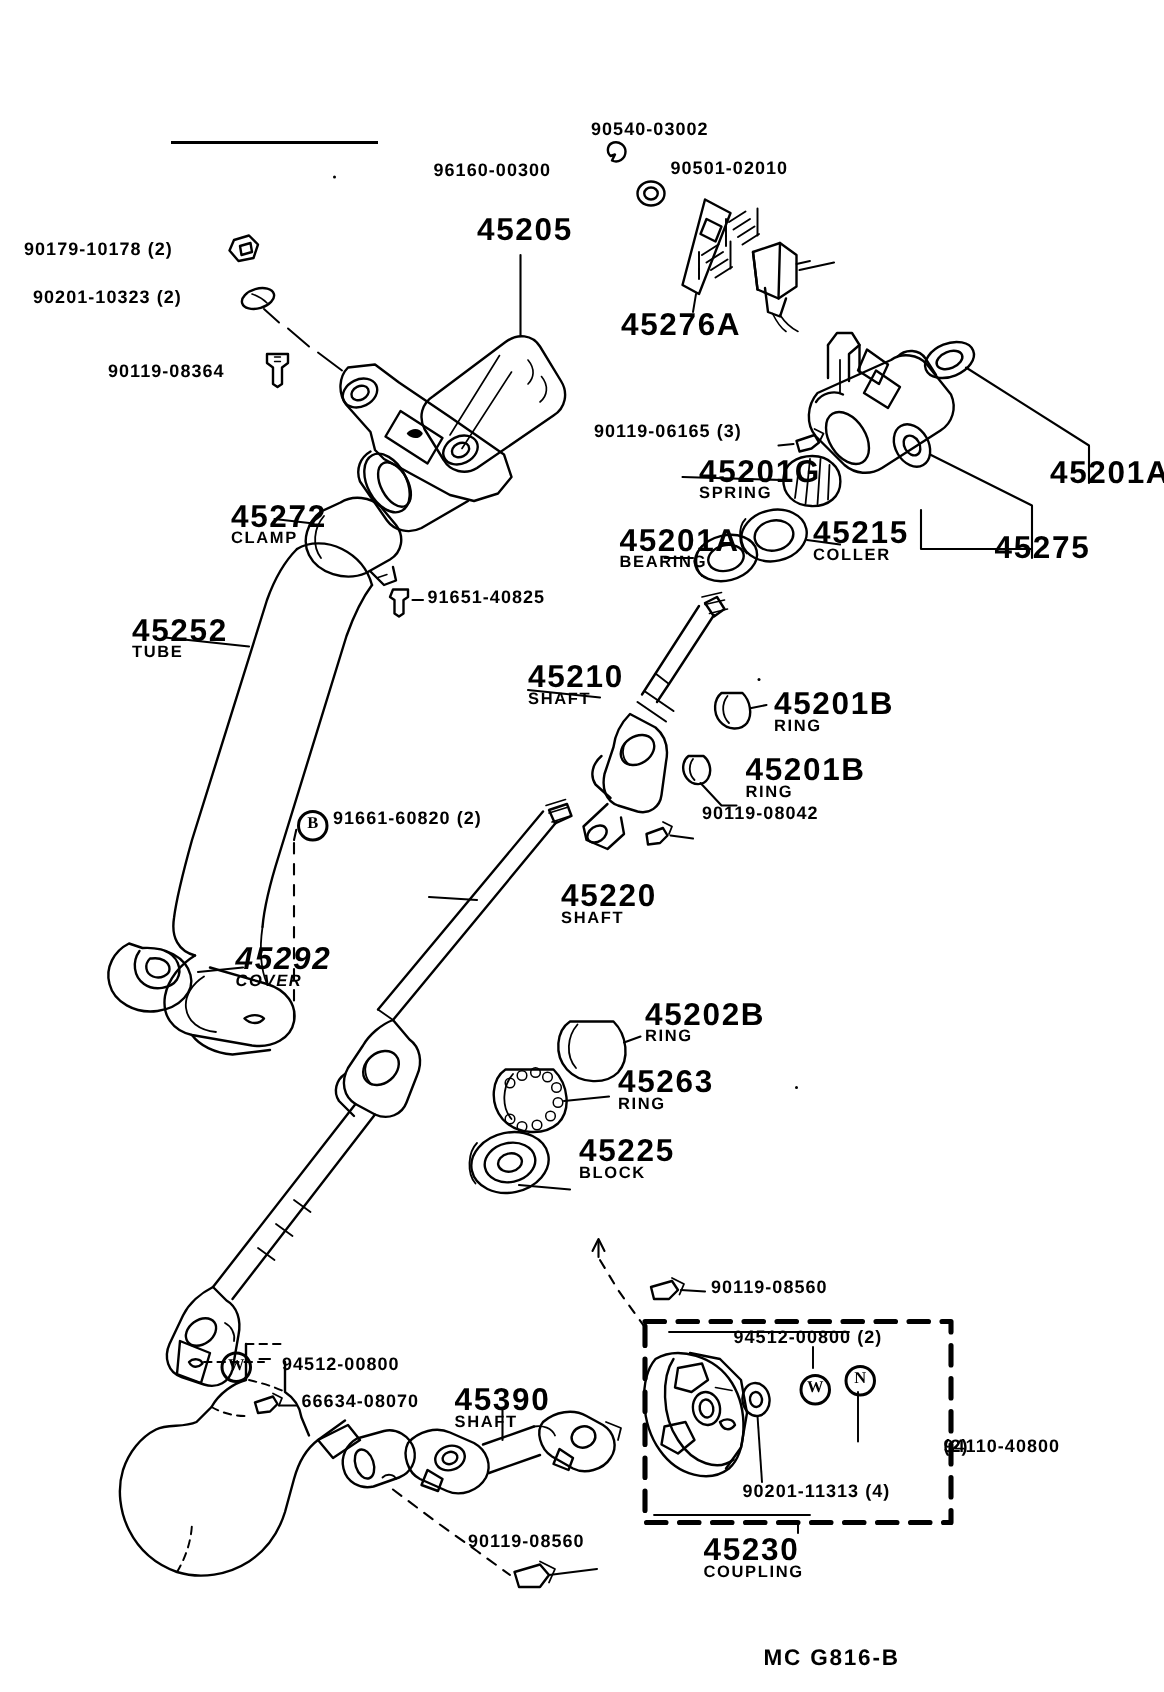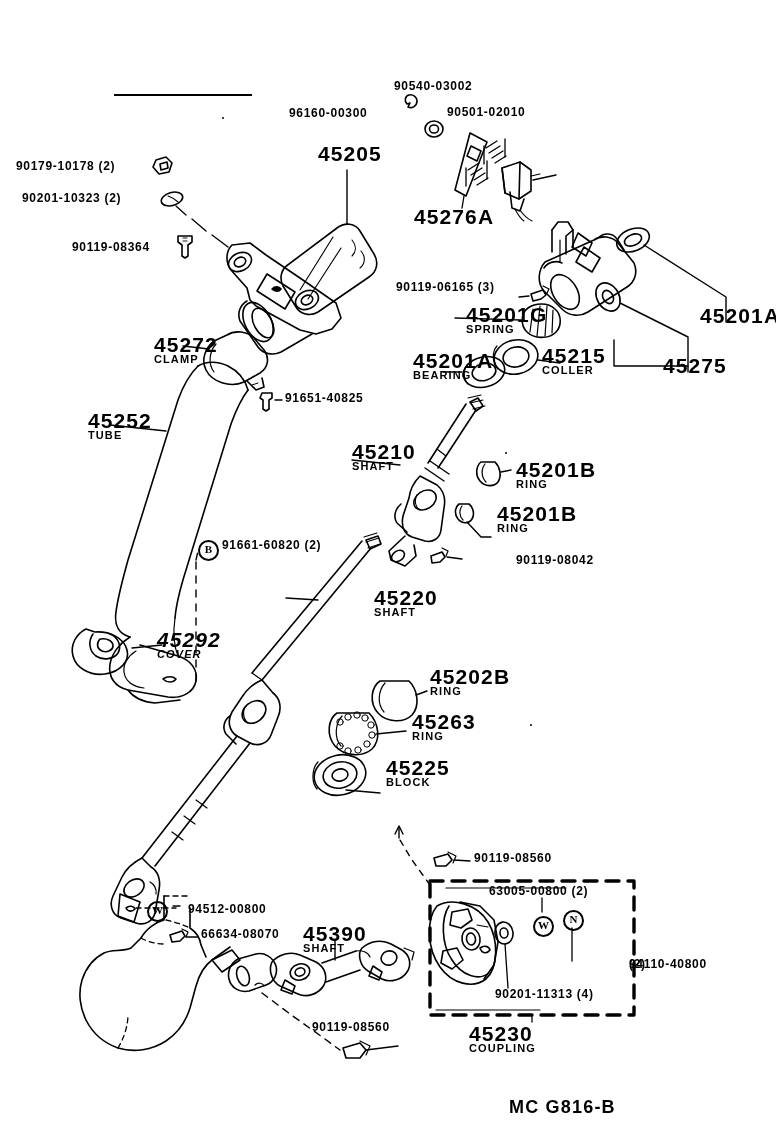--- a/index.html
+++ b/index.html
@@ -50,21 +50,21 @@
     font-weight:bold;
     letter-spacing:1.6px;
     padding-bottom:2px;
   }
   .title-rule{
     position:absolute;
     border-bottom:2px solid #000;
   }
   .footer{
     position:absolute;
-    font-size:18px;
+    font-size:15px;
     font-weight:bold;
     letter-spacing:1.2px;
   }
   .refer{
     position:absolute;
     font-weight:bold;
     line-height:1.12;
   }
   .refer .r1{font-size:16px;letter-spacing:0.6px;}
   .refer .r2{font-size:17px;letter-spacing:0.6px;}
@@ -489,21 +489,21 @@
   </div>
 
   <div class="grp" style="left:497px; top:503px;">
     <span class="lbl big">45201B</span>
     <span class="lbl sub">RING</span>
   </div>
 
   <div class="lbl pn" style="left:222px; top:539px;">91661-60820 (2)</div>
   <div class="circmark" style="left:198px; top:540px;">B</div>
 
-  <div class="lbl pn" style="left:468px; top:554px;margin-left:48px;">90119-08042</div>
+  <div class="lbl pn" style="left:468px; top:536px;">90119-08042</div>
 
   <div class="grp ctr" style="left:374px; top:587px;">
     <span class="lbl big">45220</span>
     <span class="lbl sub">SHAFT</span>
   </div>
 
   <div class="grp" style="left:157px; top:629px;font-style:italic;">
     <span class="lbl big">45292</span>
     <span class="lbl sub">COVER</span>
   </div>
@@ -518,21 +518,21 @@
     <span class="lbl sub">RING</span>
   </div>
 
   <div class="grp" style="left:386px; top:757px;">
     <span class="lbl big">45225</span>
     <span class="lbl sub">BLOCK</span>
   </div>
 
   <div class="lbl pn" style="left:474px; top:852px;">90119-08560</div>
 
-  <div class="lbl pn" style="left:489px; top:885px;">63005-00800 (2)</div>
+  <div class="lbl pn" style="left:489px; top:885px;">94512-00800 (2)</div>
   <div class="circmark" style="left:533px; top:916px;">W</div>
   <div class="circmark" style="left:563px; top:910px;">N</div>
 
   <div class="grp rt" style="left:519px; top:958px; width:110px;">
     <span class="lbl pn">94110-40800</span>
     <span class="lbl pn">(2)</span>
   </div>
 
   <div class="lbl pn" style="left:459px; top:988px;margin-left:36px;">90201-11313 (4)</div>
 

